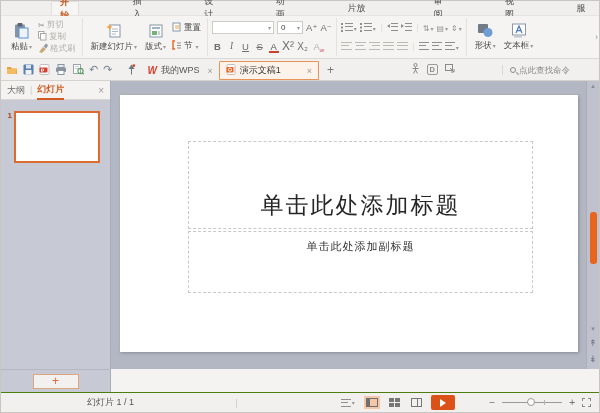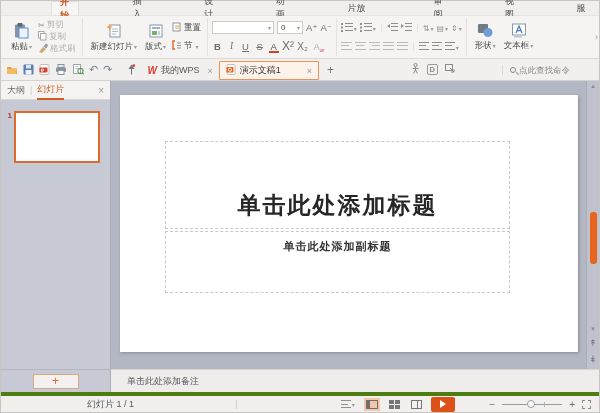--- a/index.html
+++ b/index.html
@@ -75,50 +75,50 @@
   .mag { width:6px; height:6px; border:1px solid #8a8a8a; border-radius:50%; position:relative; display:inline-block; }
   .mag::after { content:""; position:absolute; left:5px; top:5px; width:3px; height:1px; background:#8a8a8a; transform:rotate(45deg); }
   .search-input { border:none; background:transparent; font-size:8.5px; color:#8a8a8a; width:72px; outline:none; font-family:inherit; }
   .search-input::placeholder { color:#8a8a8a; }
 
   
   .main { flex:1 1 auto; display:flex; min-height:0; }
   .leftpanel { width:110px; flex:0 0 110px; display:flex; flex-direction:column; border-right:1px solid #a9adb9; }
   .lp-head { height:19px; flex:0 0 19px; background:#f4f3f2; border-bottom:1px solid #d9d6d3; display:flex; align-items:center; padding:0 6px; gap:5px; }
   .lp-tab { color:#6e6e6e; cursor:pointer; padding:2px 0; }
-  .lp-tab.active { color:#d25a1e; font-weight:normal; border-bottom:2px solid #d25a1e;text-align:right; }
+  .lp-tab.active { color:#d25a1e; font-weight:bold; border-bottom:2px solid #d25a1e;text-align:right; }
   .lp-div { color:#cfccc8; }
   .lp-close { margin-left:auto; color:#9a9a9a; cursor:pointer; font-size:10px; }
   .lp-body { flex:1; background:#c7cad4; padding-top:11px; }
   .thumb-row { display:flex; align-items:flex-start; }
   .tnum { width:13px; text-align:right; padding-right:2px; color:#a8431a; font-weight:bold; font-size:8px; }
   .thumb { width:86px; height:52px; background:#fff; border:2px solid #dd6b2f; cursor:pointer; }
 
   .canvas { flex:1; background:#b3b7c3; position:relative; min-width:0; }
   .slide { position:absolute; left:9px; top:14px; width:458px; height:257px; background:#fff; box-shadow:1px 1px 3px rgba(60,60,70,.35); }
-  .ph { position:absolute; left:45px; width:345px; border:1px dashed #c9c9c9; display:flex; justify-content:center;font-weight:bold; }
+  .ph { position:absolute; left:68px; width:345px; border:1px dashed #c9c9c9; display:flex; justify-content:center; }
   .ph-title { top:46px; height:88px; align-items:flex-end; padding-bottom:7px;
     font-family:"Liberation Serif","DejaVu Serif",serif; font-size:23px; letter-spacing:2px; color:#262626; }
   .ph-subtitle { top:136px; height:62px; align-items:flex-start; padding-top:7px;
     font-family:"Liberation Serif","DejaVu Serif",serif; font-size:11px; letter-spacing:1px; color:#333; }
   .vscroll { position:absolute; right:0; top:0; bottom:0; width:13px; background:#bfc2cd; border-left:1px solid #aaaeb9; }
   .vs-up { position:absolute; top:1px; left:0; right:0; text-align:center; color:#8a8e9a; font-size:7px; cursor:pointer; }
   .vs-thumb { position:absolute; top:131px; left:3px; width:7px; height:52px; background:#e8641f; border-radius:3px; cursor:pointer; }
   .vs-down { position:absolute; bottom:36px; left:0; right:0; text-align:center; color:#8a8e9a; font-size:7px; cursor:pointer; }
   .vs-prev { position:absolute; bottom:21px; left:0; right:0; text-align:center; color:#6f7480; font-size:9px; line-height:1; cursor:pointer; }
   .vs-next { position:absolute; bottom:5px; left:0; right:0; text-align:center; color:#6f7480; font-size:9px; line-height:1; cursor:pointer; }
 
   
   .notesrow { height:23px; flex:0 0 23px; display:flex; }
   .notes-left { width:110px; flex:0 0 110px; background:#c7cad4; border-top:1px solid #b5b8c3; border-right:1px solid #a9adb9; display:flex; align-items:center; justify-content:center; }
   .add-slide { width:46px; height:15px; background:#f2f1f0; border:1px solid #dba77f; color:#d96b33; font-size:12px; line-height:11px; cursor:pointer; font-family:inherit; }
   .notes-main { flex:1; background:#efedec; border-top:1px solid #d8d5d2; display:flex; align-items:center; padding-left:16px; color:#555; }
 
   
-  .statusbar { height:20px; flex:0 0 20px; background:#f1f0ef; border-top:4px solid #4d7c0f; display:flex; align-items:center; padding:0 8px 0 0; }
+  .statusbar { height:20px; flex:0 0 20px; background:#f1f0ef; border-top:1px solid #4d7c0f; display:flex; align-items:center; padding:0 8px 0 0; }
   .sb-counter { margin-left:86px; color:#555; }
   .sb-sep { color:#c9c6c2; margin:0 auto; }
   .sb-right { display:flex; align-items:center; gap:7px; }
   .vbtn { display:flex; align-items:center; cursor:pointer; padding:2px; }
   .vbtn.active { background:#f5c6a8; }
   .ic-normal { width:12px; height:9px; border:1px solid #6f6f6f; position:relative; }
   .ic-normal::before { content:""; position:absolute; left:0; top:0; bottom:0; width:3px; background:#6f6f6f; }
   .ic-sorter { width:11px; height:9px;
     background:linear-gradient(#777,#777) 0 0/5px 4px no-repeat, linear-gradient(#777,#777) 6px 0/5px 4px no-repeat,
                linear-gradient(#777,#777) 0 5px/5px 4px no-repeat, linear-gradient(#777,#777) 6px 5px/5px 4px no-repeat; }
@@ -416,23 +416,20 @@
         <span class="vs-prev">↟</span>
         <span class="vs-next">↡</span>
       </div>
     </div>
   </div>
 
   <div class="notesrow">
     <div class="notes-left">
       <button class="add-slide">+</button>
     </div>
-    <div class="notes-main">
-      <span>单击此处添加备注</span>
-    </div>
   </div>
 
   <div class="statusbar">
     <span class="sb-counter">幻灯片 1 / 1</span>
     <span class="sb-sep">|</span>
     <div class="sb-right">
       <span class="vbtn dd">
           <span class="lines3"></span>
         </span>
       <span class="vbtn active">

